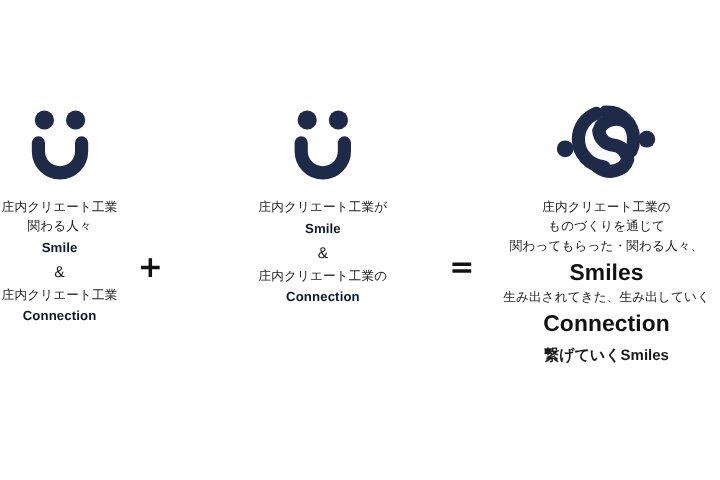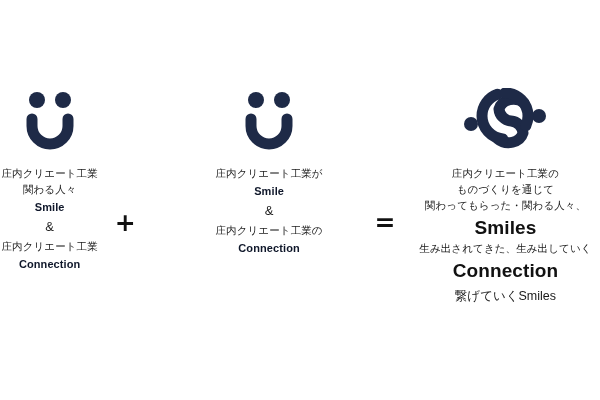--- a/index.html
+++ b/index.html
@@ -97,21 +97,21 @@
   .line.key-lg {
     font-size: 19px;
     line-height: 1.45;
     font-weight: 700;
     letter-spacing: 0.1px;
     color: #111111;
   }
   .line.tagline {
     font-size: 12.5px;
     line-height: 1.6;
-    font-weight: 400;
+    font-weight: 700;
     color: #1a1a1a;
     margin-top: 1px;
   }
   .term-right .line.jp { font-size: 10.5px; }
 </style>
 </head>
 <body>
 
 <div class="diagram">
 

